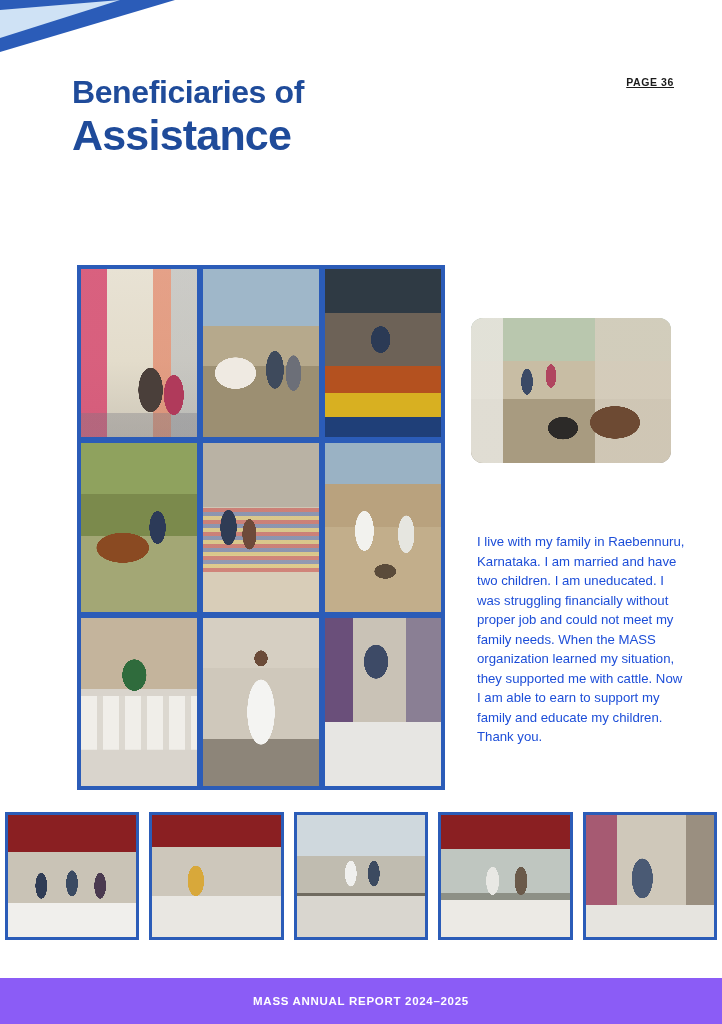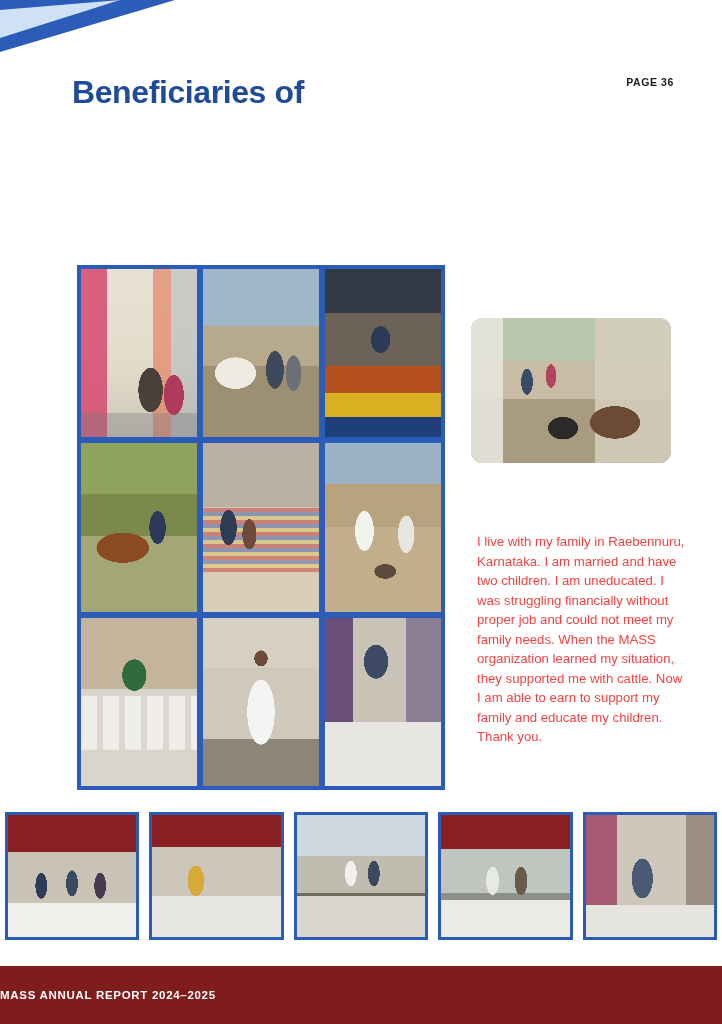--- a/index.html
+++ b/index.html
@@ -28,20 +28,21 @@
 
   
   .page-number {
     position: absolute;
     top: 76px;
     right: 48px;
     font-size: 10.5px;
     font-weight: bold;
     letter-spacing: 0.6px;
     color: #1b1b1b;
+    text-decoration: underline;
   }
 
   
   .title-block {
     position: absolute;
     top: 74px;
     left: 72px;
     width: 420px;
   }
   .title-line1 {
@@ -100,21 +101,21 @@
     color: #1f4b9a;
     letter-spacing: -0.3px;
   }
   .testimonial {
     position: absolute;
     left: 477px;
     top: 532px;
     width: 208px;
     font-size: 13.2px;
     line-height: 1.48;
-    color: #ef4444;
+    color: #1d4ed8;
   }
 
   
   .bottom-strip {
     position: absolute;
     left: 5px;
     top: 812px;
     width: 712px;
     height: 128px;
     display: flex;
@@ -127,24 +128,25 @@
     border: 3px solid #2b5cb8;
     background: #b9c2cc;
   }
 
   
   .footer-bar {
     position: absolute;
     left: 0;
     bottom: 0;
     width: 722px;
-    height: 58px;
-    background: #7f1d1d;
+    height: 46px;
+    background: #8b5cf6;
     display: flex;
     align-items: center;
+    justify-content: center;
   }
   .footer-text {
     color: #ffffff;
     font-size: 11.5px;
     font-weight: bold;
     letter-spacing: 0.7px;
   }
 
   
   .ph { position: absolute; inset: 0; }
@@ -158,20 +160,21 @@
     <svg width="175" height="52" viewBox="0 0 175 52" xmlns="http://www.w3.org/2000/svg">
       <path d="M0 0 L175 0 L0 52 Z" fill="#2b5cb8"></path>
       <path d="M0 10 L120 0 L0 38 Z" fill="#cfe2f5"></path>
     </svg>
   </div>
 
   <div class="page-number">PAGE 36</div>
 
   <div class="title-block">
     <div class="title-line1">Beneficiaries of</div>
+    <div class="title-line3">Assistance</div>
   </div>
 
   <div class="photo-grid">
 
     <div class="cell">
       <div class="ph" style="background:
          linear-gradient(to bottom, #e8e2d4 0%, #e3dccb 55%, #cdc7b8 100%);"></div>
       <div class="ph" style="background:
          linear-gradient(to right, rgba(214,74,112,0.85) 0 22%, rgba(240,230,215,0) 22% 62%, rgba(226,96,60,0.5) 62% 78%, rgba(150,160,175,0.35) 78% 100%);"></div>
       <div class="ph" style="background:

